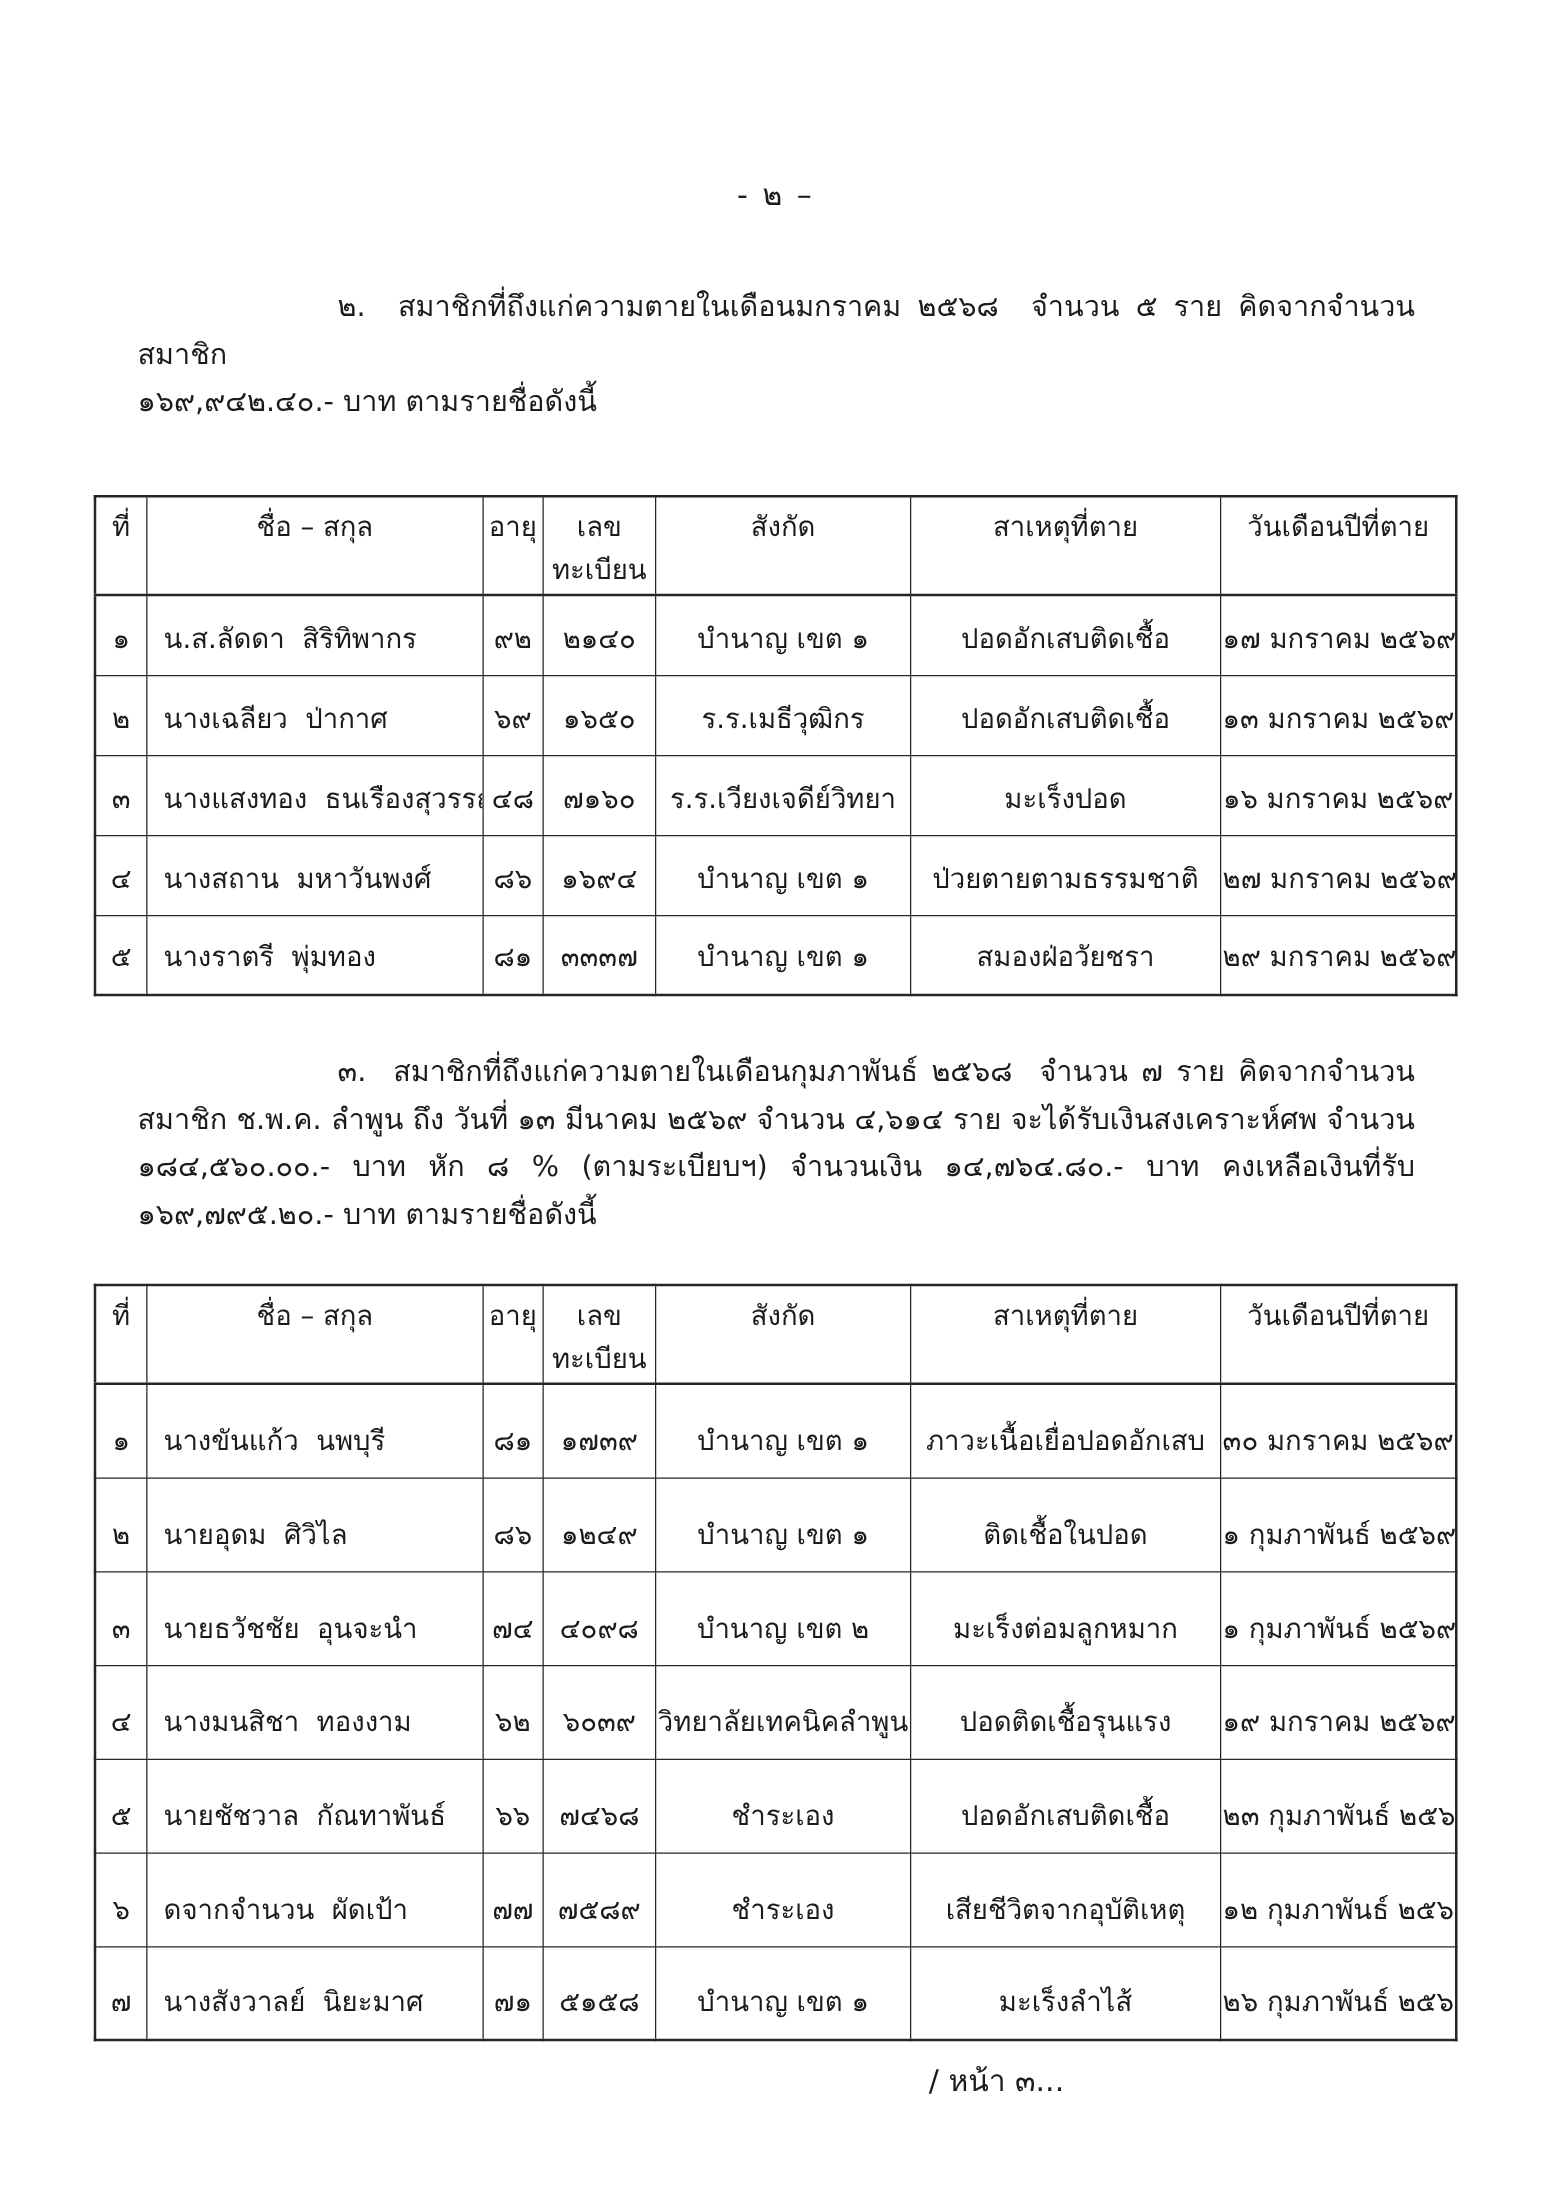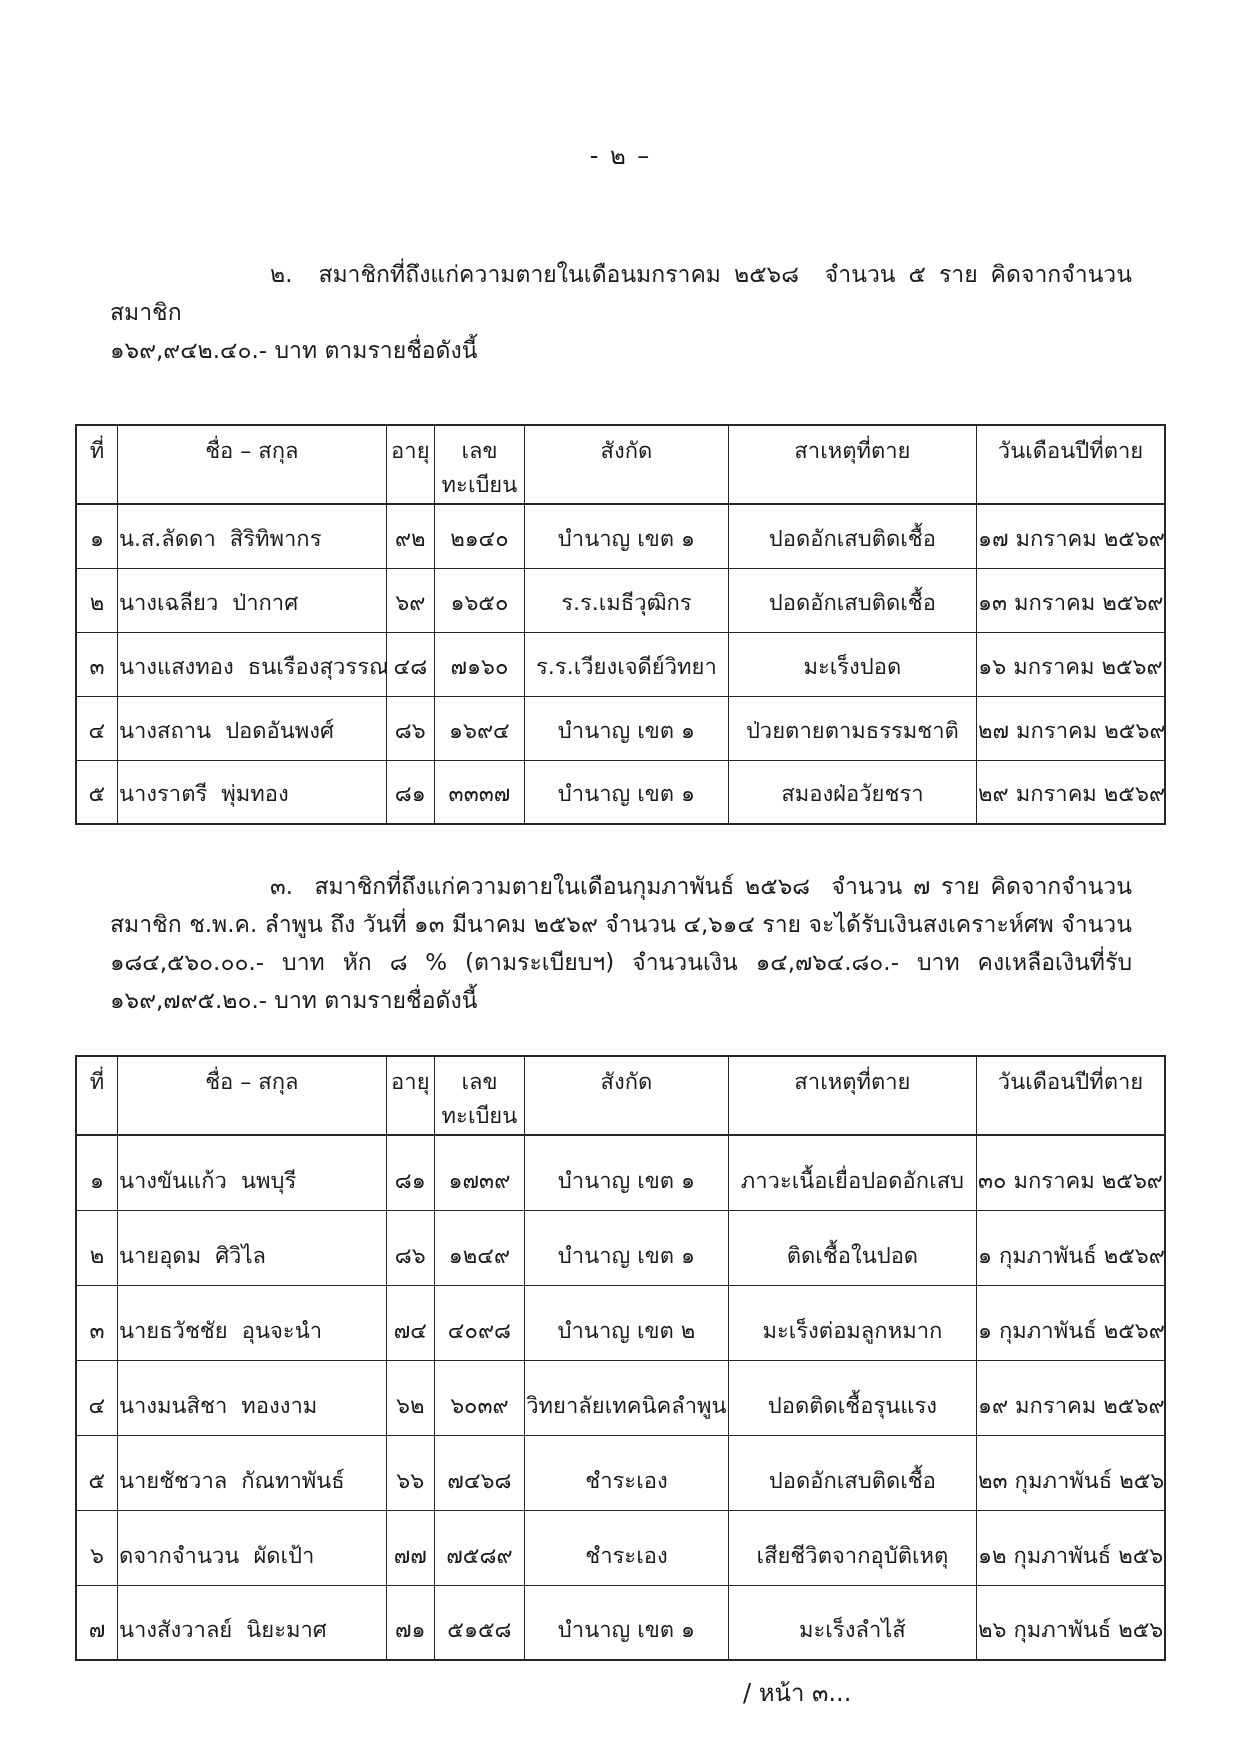--- a/index.html
+++ b/index.html
@@ -16,21 +16,21 @@
     padding:0 75px;
     box-sizing:border-box;
   }
   .page-number{
     text-align:center;
     padding-top:136px;
     font-size:24px;
     letter-spacing:2px;
   }
   .para{
-    margin:80px 34px 0 35px;
+    margin:52px 34px 0 35px;
     font-size:23px;
     line-height:38px;
   }
   .para .pline{
     text-align:justify;
     text-align-last:justify;
     white-space:pre-wrap;
   }
   .para .pline.indent{ text-indent:160px; }
   .para .pline.last{ text-align:left; text-align-last:left; }
@@ -55,21 +55,21 @@
     line-height:34px;
   }
   table.roster td{
     vertical-align:bottom;
     text-align:center;
     padding-bottom:12px;
     white-space:nowrap;
   }
   table.roster td.cell-name{
     text-align:left;
-    padding-left:1px;
+    padding-left:13px;
     white-space:pre;
   }
   .t1{ margin-top:55px; }
   .t1 thead tr{ height:72px; }
   .t1 tbody tr{ height:64px; }
   .t2{ margin-top:36px; }
   .t2 thead tr{ height:75px; }
   .t2 tbody tr{ height:75px; }
   .para3{ margin-top:42px; }
   .footer-note{
@@ -137,21 +137,21 @@
         <td>๓</td>
         <td class="cell-name">นางแสงทอง  ธนเรืองสุวรรณ</td>
         <td>๔๘</td>
         <td>๗๑๖๐</td>
         <td>ร.ร.เวียงเจดีย์วิทยา</td>
         <td>มะเร็งปอด</td>
         <td>๑๖ มกราคม ๒๕๖๙</td>
       </tr>
       <tr>
         <td>๔</td>
-        <td class="cell-name">นางสถาน  ปอดอันพงศ์</td>
+        <td class="cell-name">นางสถาน  มหาวันพงศ์</td>
         <td>๘๖</td>
         <td>๑๖๙๔</td>
         <td>บำนาญ เขต ๑</td>
         <td>ป่วยตายตามธรรมชาติ</td>
         <td>๒๗ มกราคม ๒๕๖๙</td>
       </tr>
       <tr>
         <td>๕</td>
         <td class="cell-name">นางราตรี  พุ่มทอง</td>
         <td>๘๑</td>

